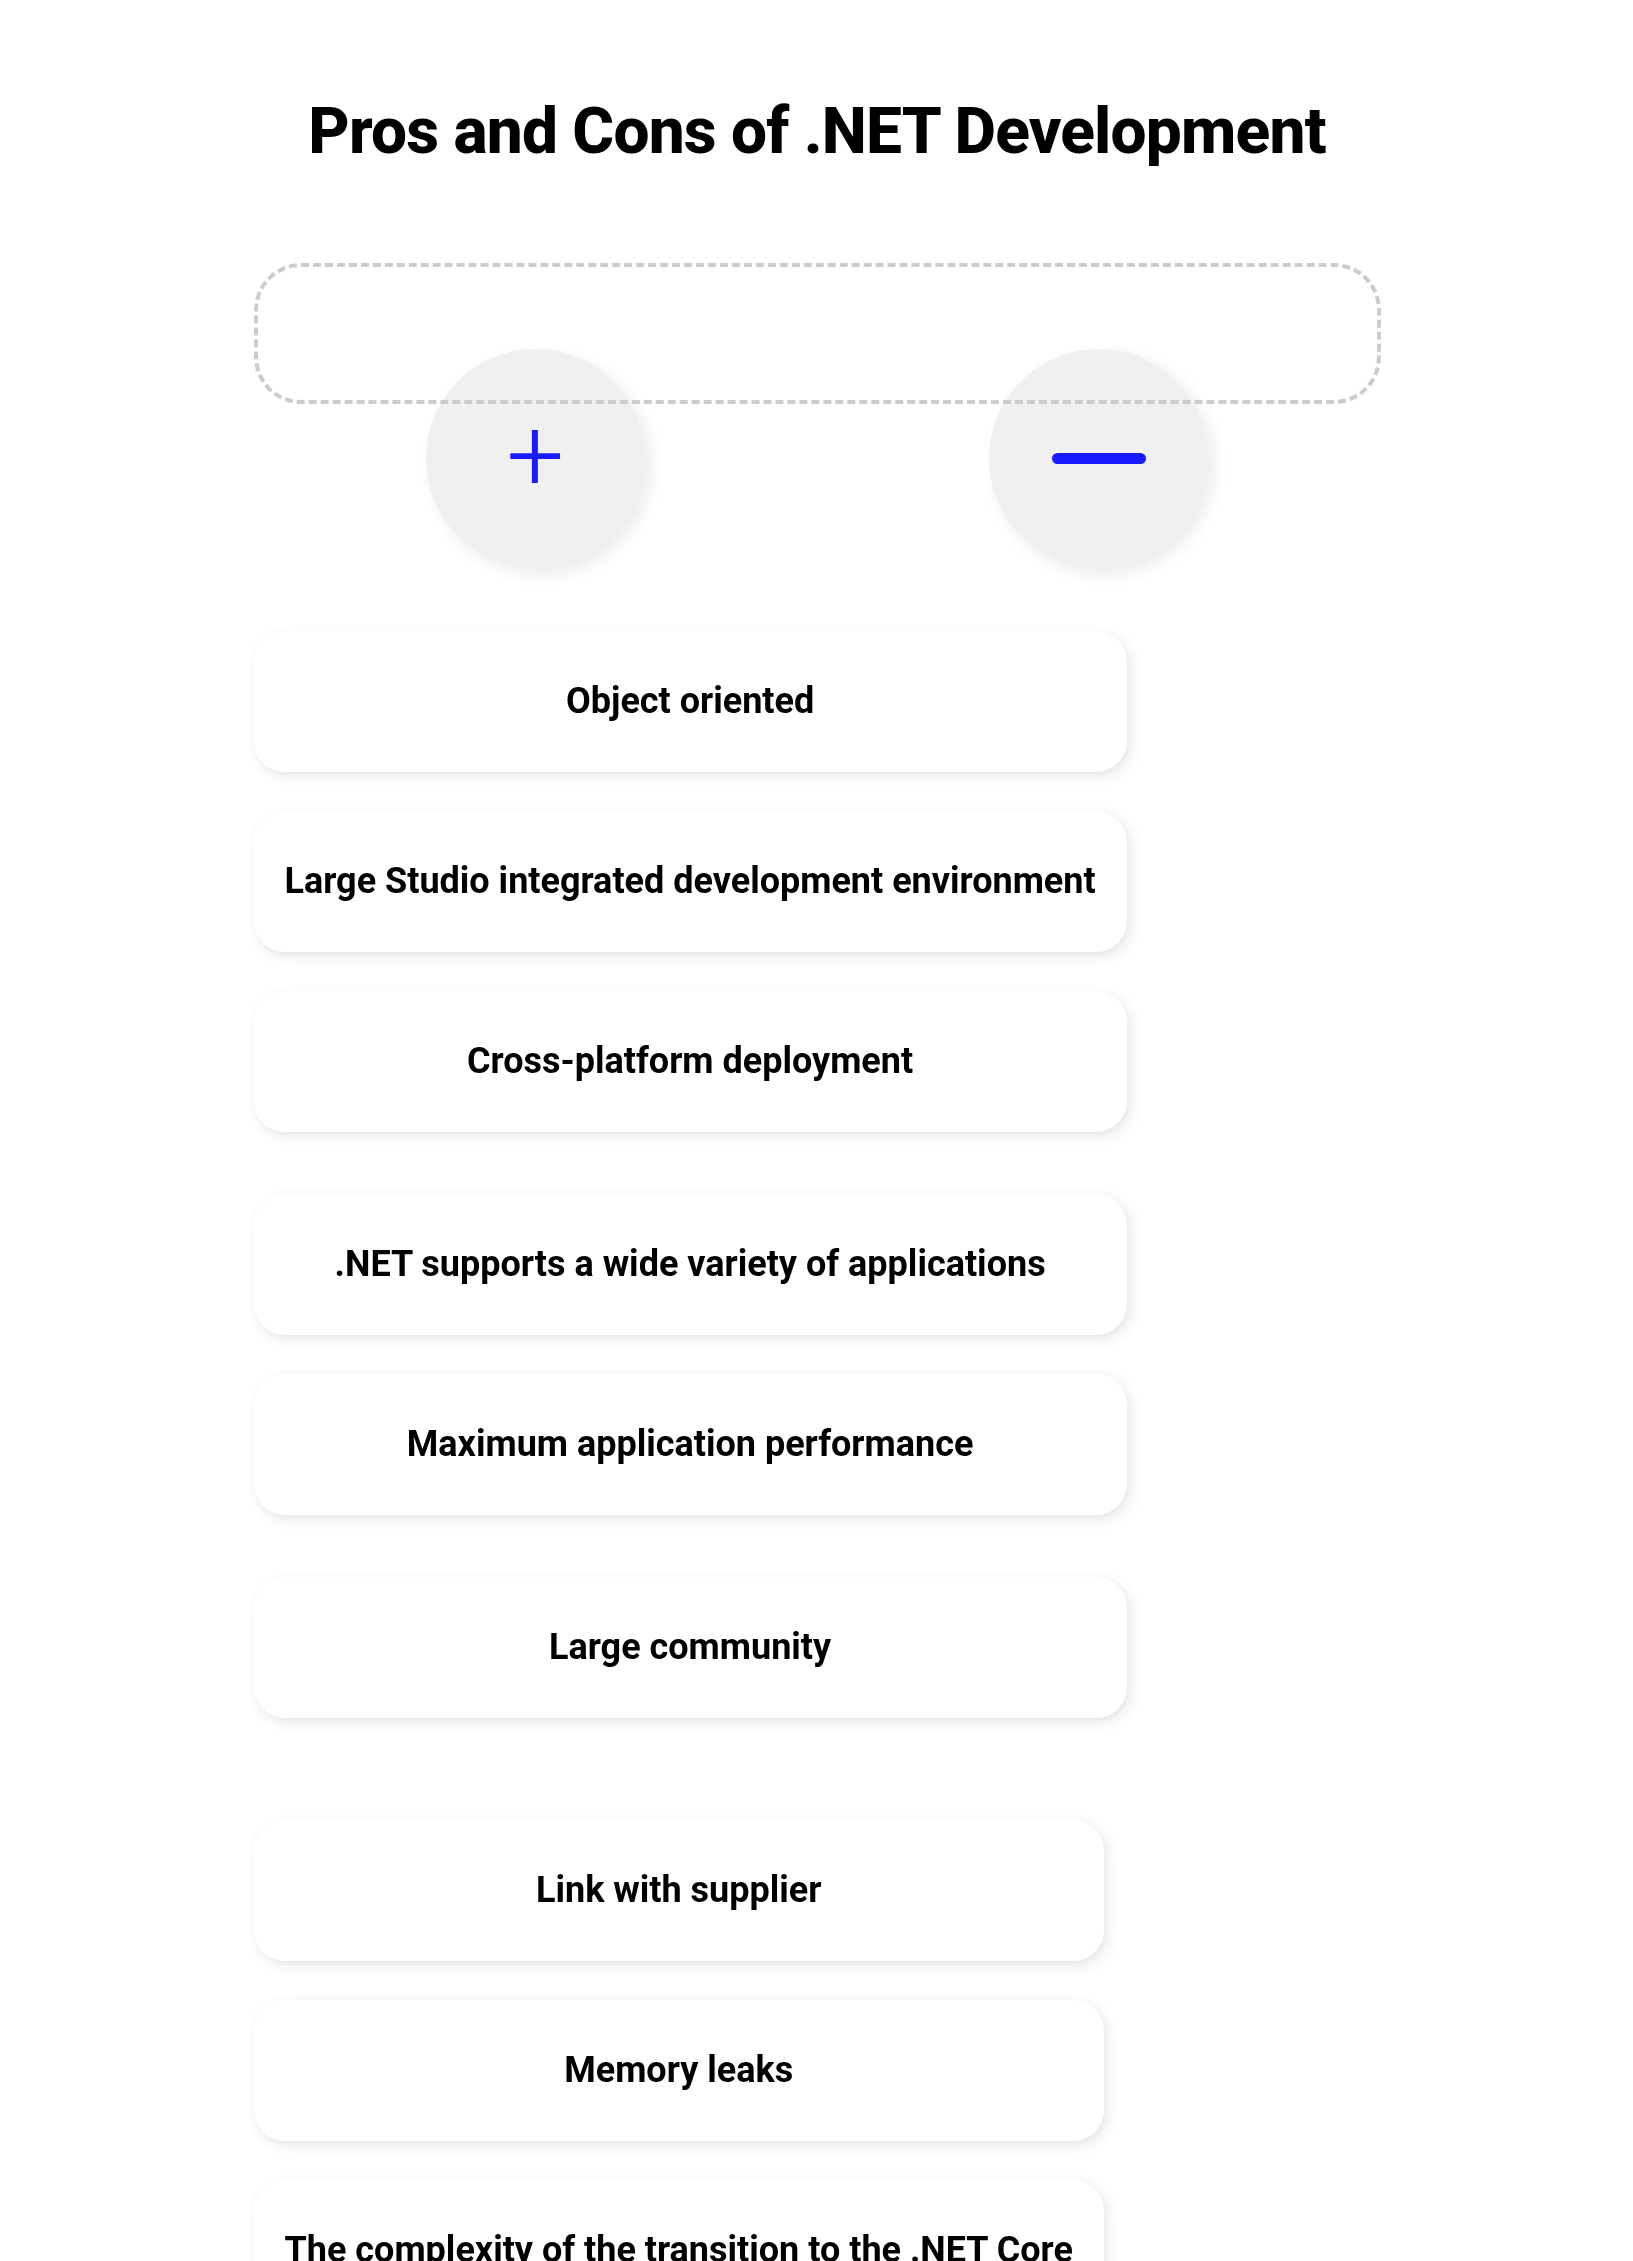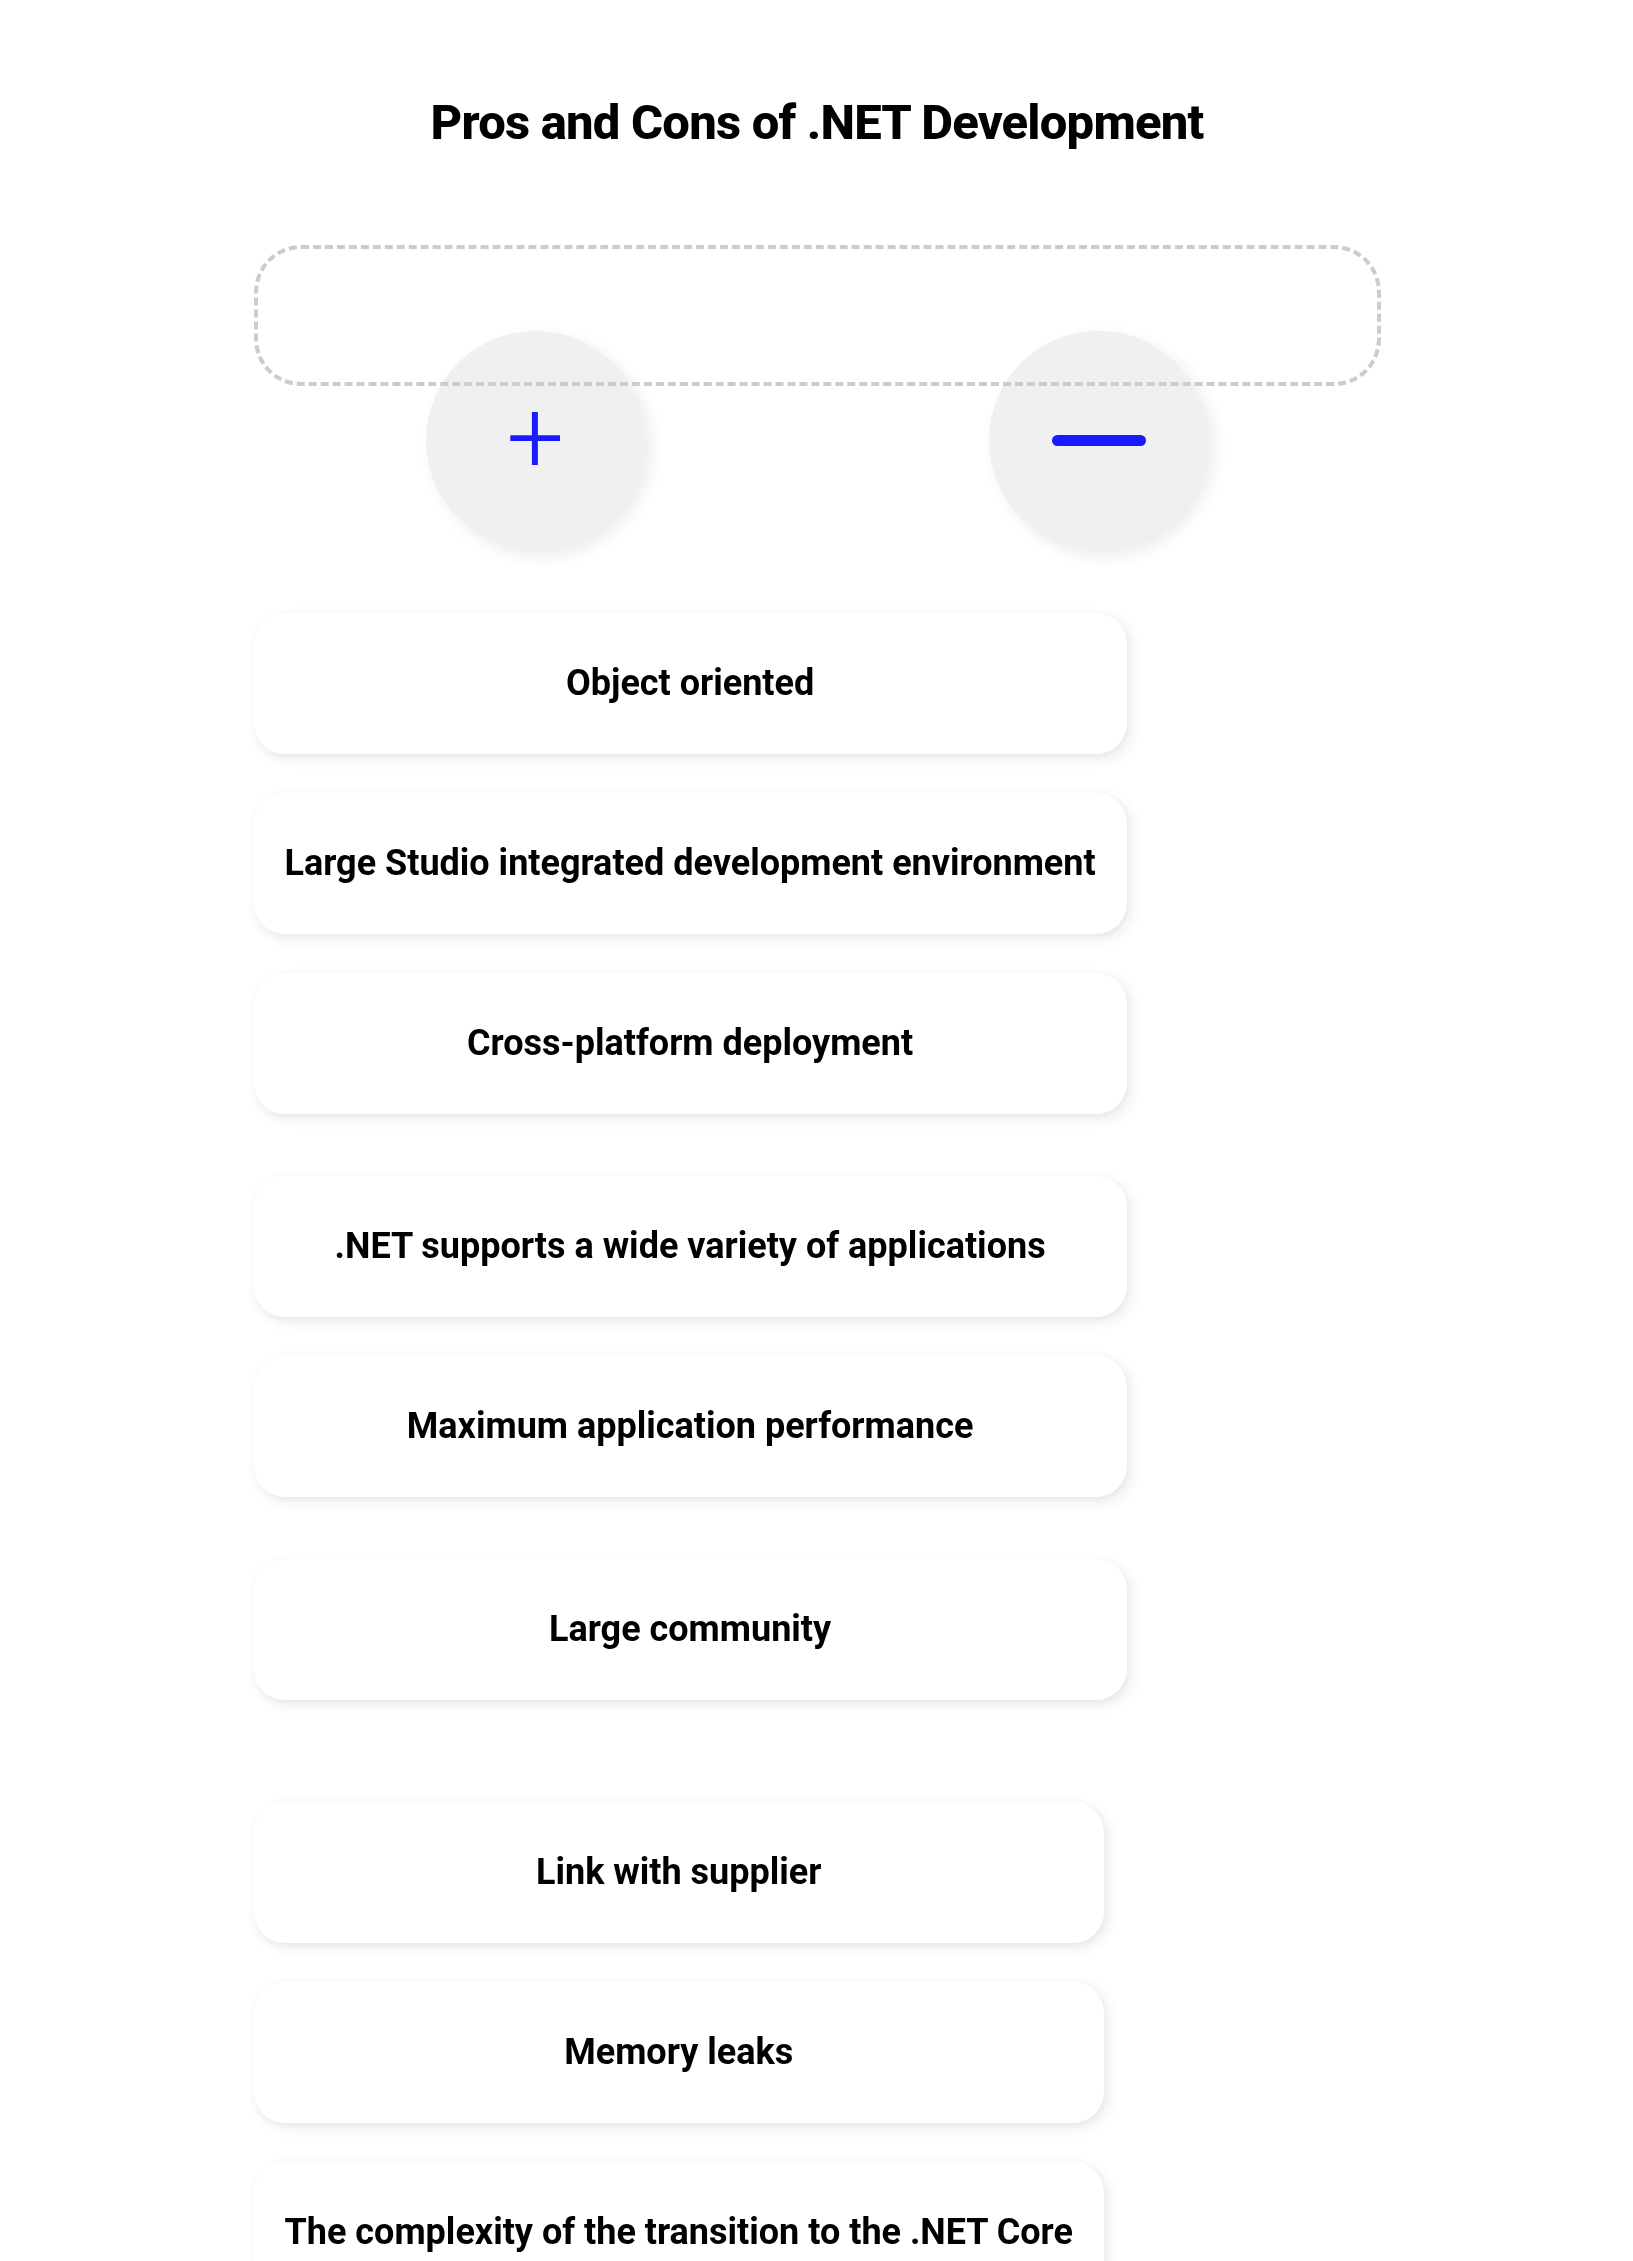--- a/index.html
+++ b/index.html
@@ -21,21 +21,21 @@
     .page-container {
       width: 100%;
       max-width: 1634px;
       padding: 94px 141px 125px;
       display: flex;
       flex-direction: column;
       align-items: center;
     }
 
     .page-title {
-      font-size: 49px;
+      font-size: 64px;
       font-weight: 800;
       color: #000000;
       text-align: center;
       margin-bottom: 94px;
       letter-spacing: -0.8px;
     }
 
     .dashed-box {
       border: 4.7px dashed #cccccc;
       border-radius: 47px;

